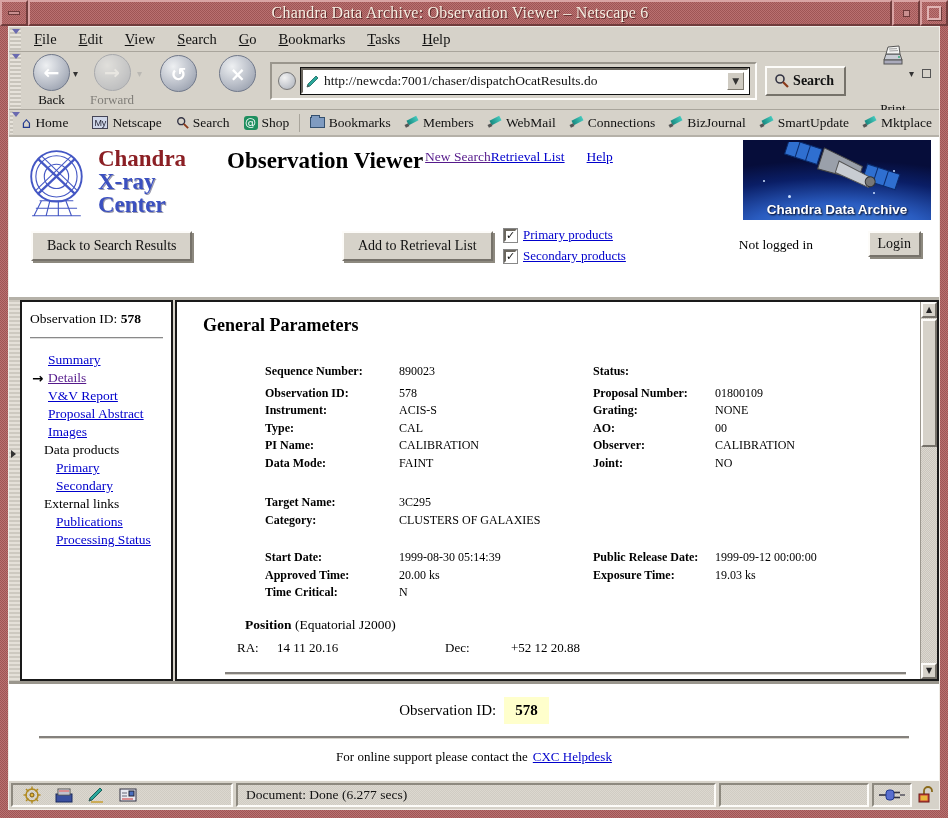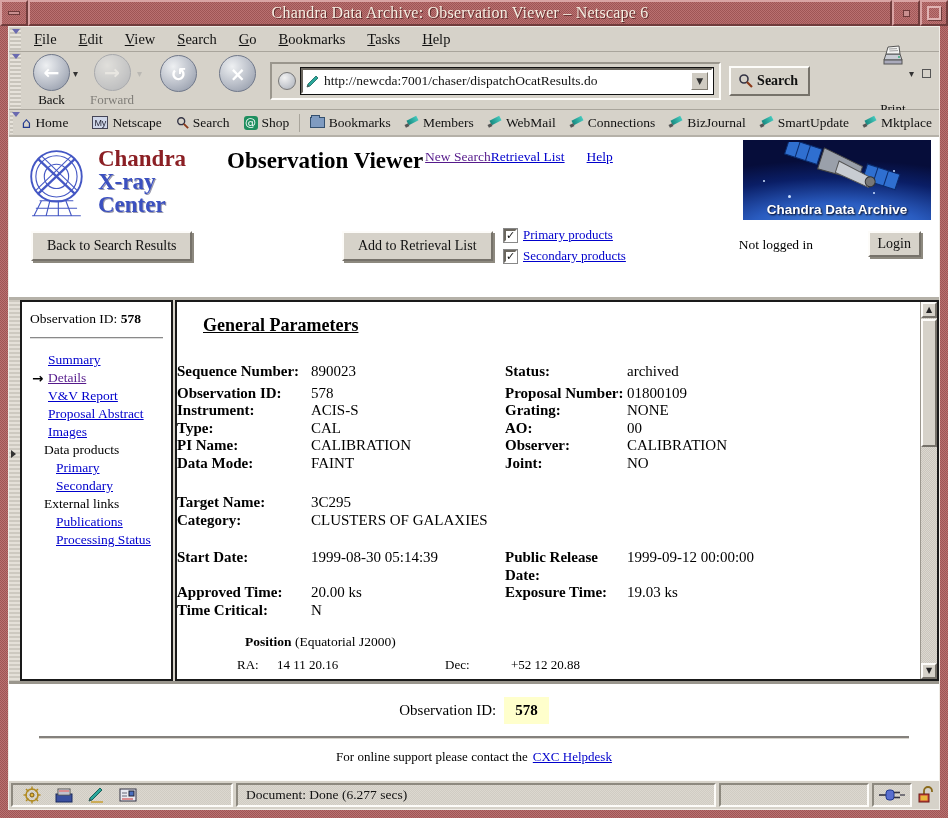--- a/index.html
+++ b/index.html
@@ -41,21 +41,21 @@
   .nav-group { display:flex; flex-direction:column; align-items:center; margin-left:10px; }
   .nav-label { font-size:13px; margin-top:1px; color:#111; }
   .disabled { opacity:.45; }
   .caret { font-size:10px; color:#333; margin:0 2px 14px 3px; font-family:"DejaVu Sans",sans-serif; }
   .caret.disabled { color:#999; }
 
   .url-wrap { display:flex; align-items:center; margin-left:14px;
     border:2px solid; border-color:#9a968d #fdfcf9 #fdfcf9 #9a968d; padding:4px 6px; background:#d6d2c9; }
   .url-go { width:18px; height:18px; border-radius:50%;
     background:radial-gradient(circle at 35% 30%, #f2f2f2, #a8aeb8); border:1px solid #777; margin-right:5px; }
-  .url-field { width:412px; height:26px; background:#fff; border:2px solid; position:relative;
+  .url-field { width:448px; height:26px; background:#fff; border:2px solid; position:relative;
     border-color:#6b675f #fff #fff #6b675f; outline:1px solid #111; display:flex; align-items:center; padding:0 3px; }
   .url-text { font-size:13.5px; color:#111; flex:1; white-space:nowrap; overflow:hidden; }
   .url-drop { width:17px; height:18px; background:#cfcbc2; border:1px solid; border-color:#fff #7d796f #7d796f #fff;
     display:flex; align-items:center; justify-content:center; font-size:9px; color:#333;
     font-family:"DejaVu Sans",sans-serif; }
   .pencil { width:14px; height:14px; margin-right:4px; }
 
   .btn3d { background:#d6d2c9; border:2px solid; border-color:#fdfcf9 #76726a #76726a #fdfcf9;
     font-size:14px; font-family:"Liberation Serif",serif; color:#111; display:inline-flex;
     align-items:center; justify-content:center; cursor:pointer; }
@@ -120,22 +120,22 @@
     font-size:13.5px; overflow:hidden; }
   .sideframe hr { border:none; border-top:2px groove #ddd; margin:10px 4px 12px 0; }
   .side-item { line-height:18px; position:relative; padding-left:18px; white-space:nowrap; }
   .side-item.plain { padding-left:14px; color:#000; }
   .side-item.sub { padding-left:26px; }
   .active-arrow { position:absolute; left:2px; top:0; color:#000; font-weight:bold; font-family:"DejaVu Sans",sans-serif; }
 
   .frame-gap { width:2px; background:#d6d2c9; }
   .mainframe { flex:1; background:#fff; border:2px solid #1a1a1a; position:relative; overflow:hidden; }
   .main-inner { position:absolute; inset:0 17px 0 0; overflow:hidden; }
-  .gp-heading { font-size:18px; font-weight:bold; margin:13px 0 0 26px;text-decoration:underline; }
-  .prow { display:grid; grid-template-columns:134px 194px 122px 1fr; line-height:17.5px; font-size:15px; }
+  .gp-heading { font-size:18px; font-weight:bold; margin:13px 0 0 26px; }
+  .prow { display:grid; grid-template-columns:134px 194px 122px 1fr; margin-left:88px; line-height:17.5px; font-size:12px; }
   .prow .lbl { font-weight:bold; }
   .params { margin-top:27px; }
   .gap22 { height:22px; } .gap14 { height:15px; } .gap20 { height:20px; }
   .pos-head { margin:0 0 6px 68px; font-size:13.5px; }
   .pos-head b { font-weight:bold; }
   .posrow { display:grid; grid-template-columns:40px 168px 66px 1fr; margin-left:60px; line-height:17px; font-size:13px; }
   .main-hr { border:none; border-top:3px groove #d8d4cc; margin:16px 14px 6px 48px; }
 
   .vscroll { position:absolute; top:0; right:0; width:17px; bottom:0;
     background:repeating-conic-gradient(#dcd8d0 0% 25%, #cac6bd 0% 50%); background-size:2px 2px;
@@ -407,21 +407,20 @@
 
         <div class="mainframe">
           <div class="main-inner">
             <div class="gp-heading">General Parameters</div>
 
             <div class="params">
               <div class="prow">
                   <span class="lbl">Sequence Number:</span>
                   <span>890023</span>
                   <span class="lbl">Status:</span>
-                  <span>archived</span>
                 </div>
               <div class="prow" style="margin-top:4px;">
                   <span class="lbl">Observation ID:</span>
                   <span>578</span>
                   <span class="lbl">Proposal Number:</span>
                   <span>01800109</span>
                 </div>
               <div class="prow">
                   <span class="lbl">Instrument:</span>
                   <span>ACIS-S</span>

